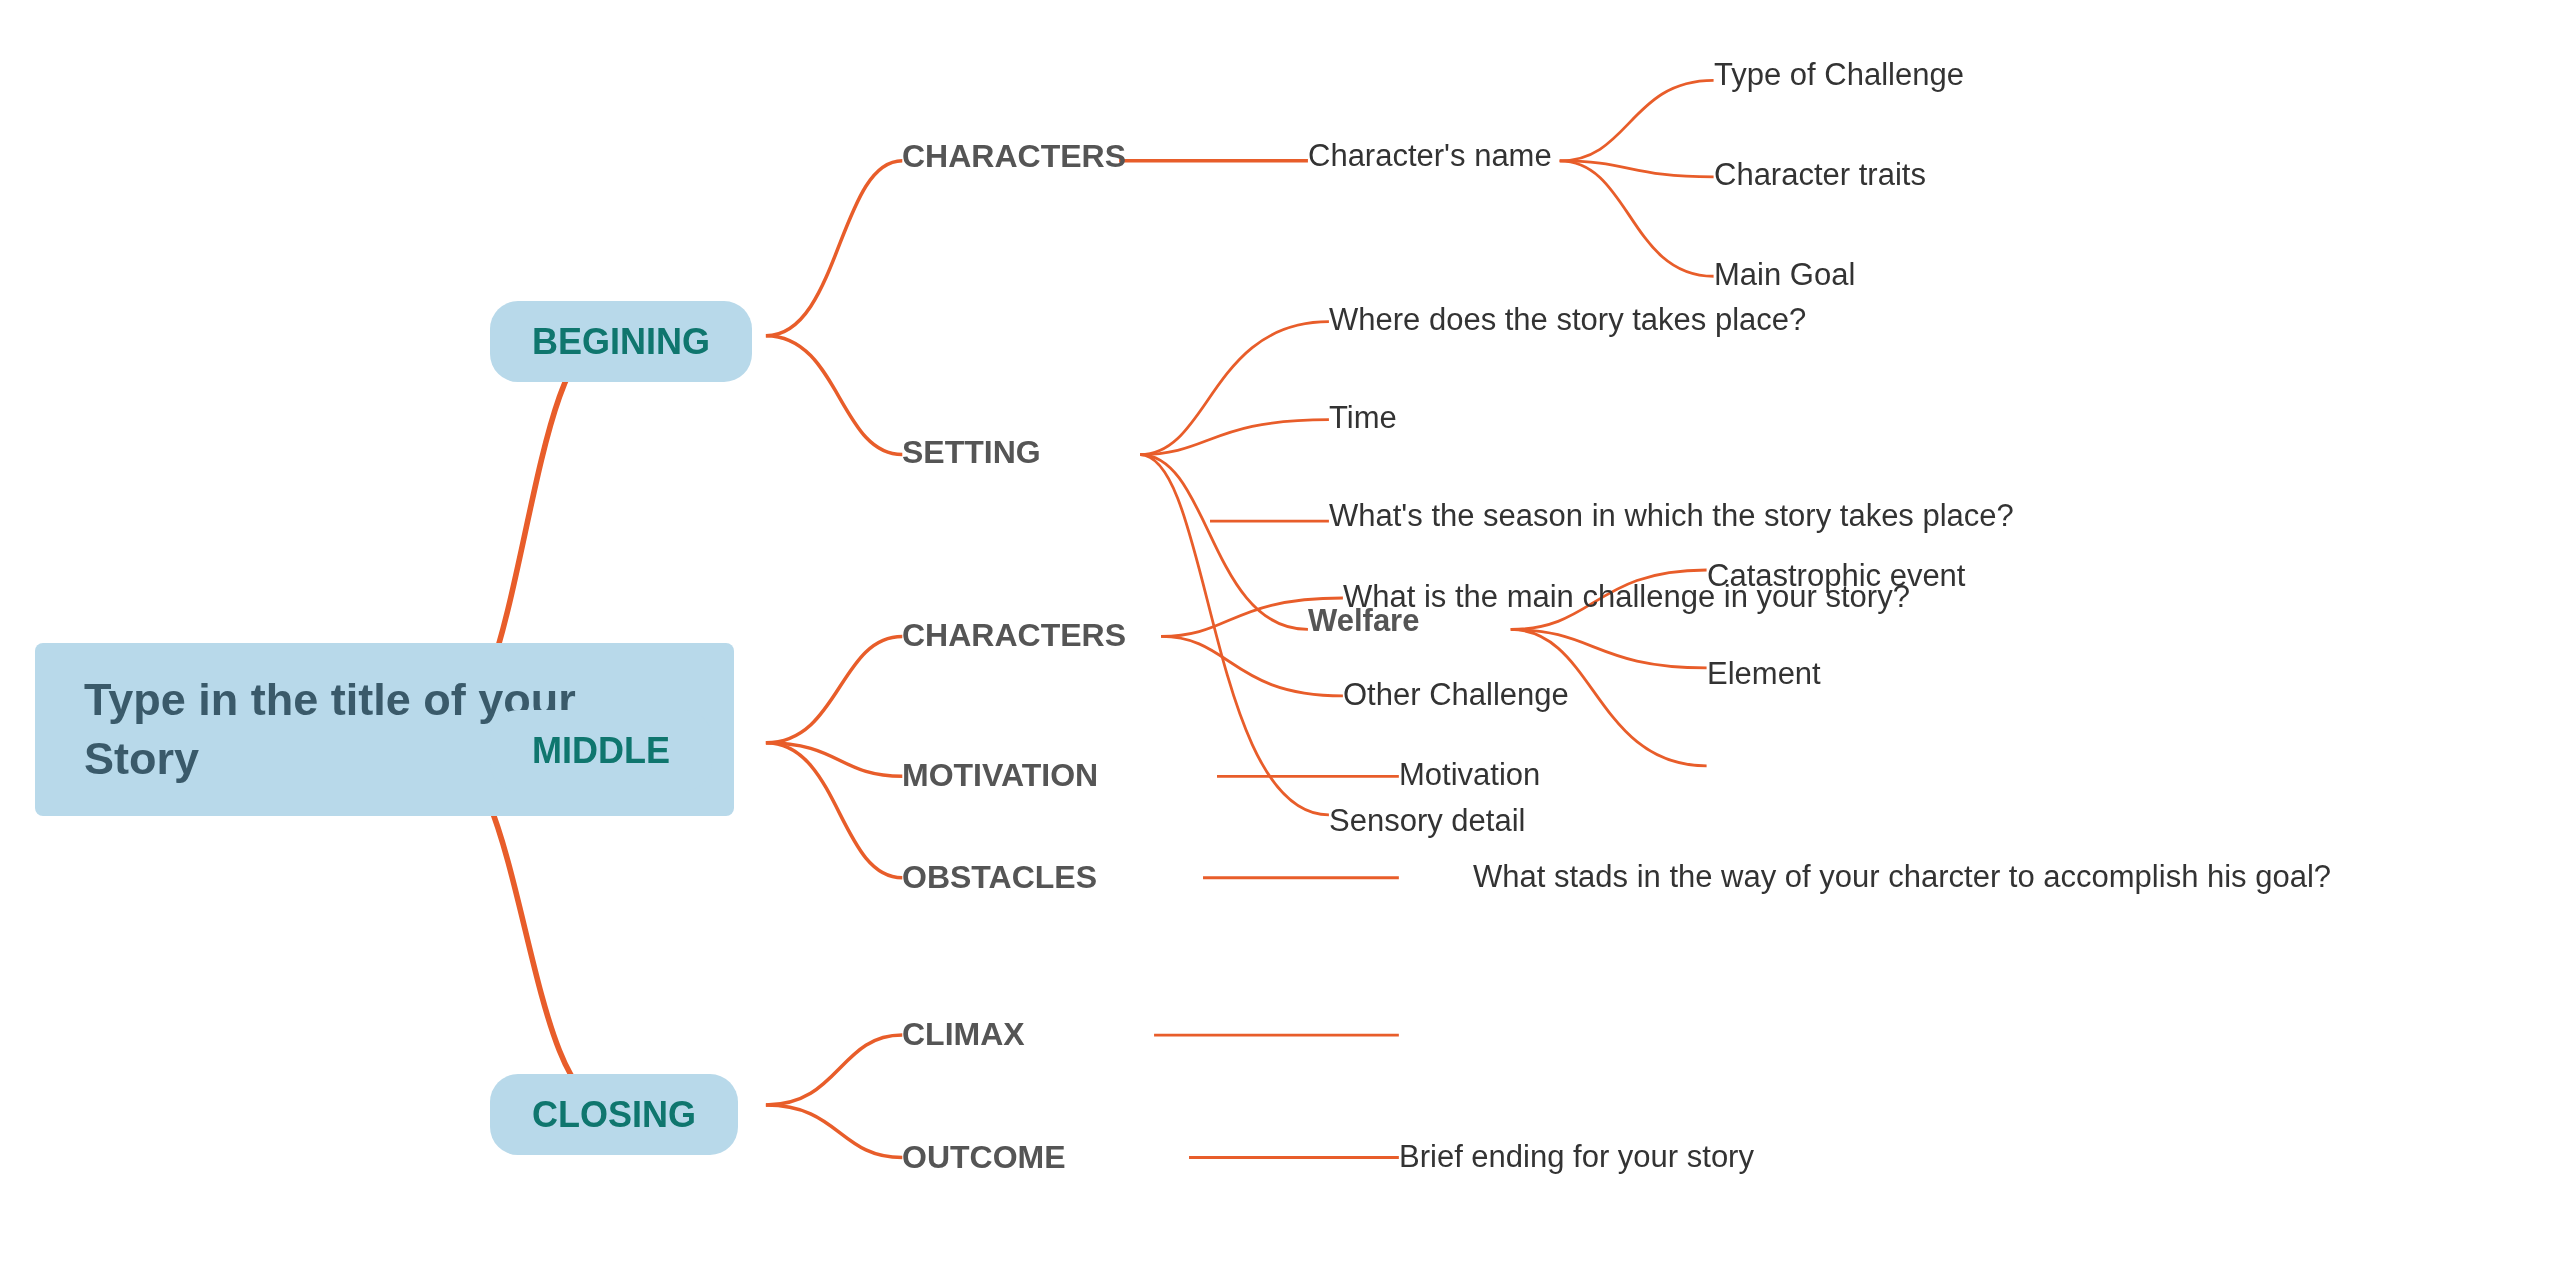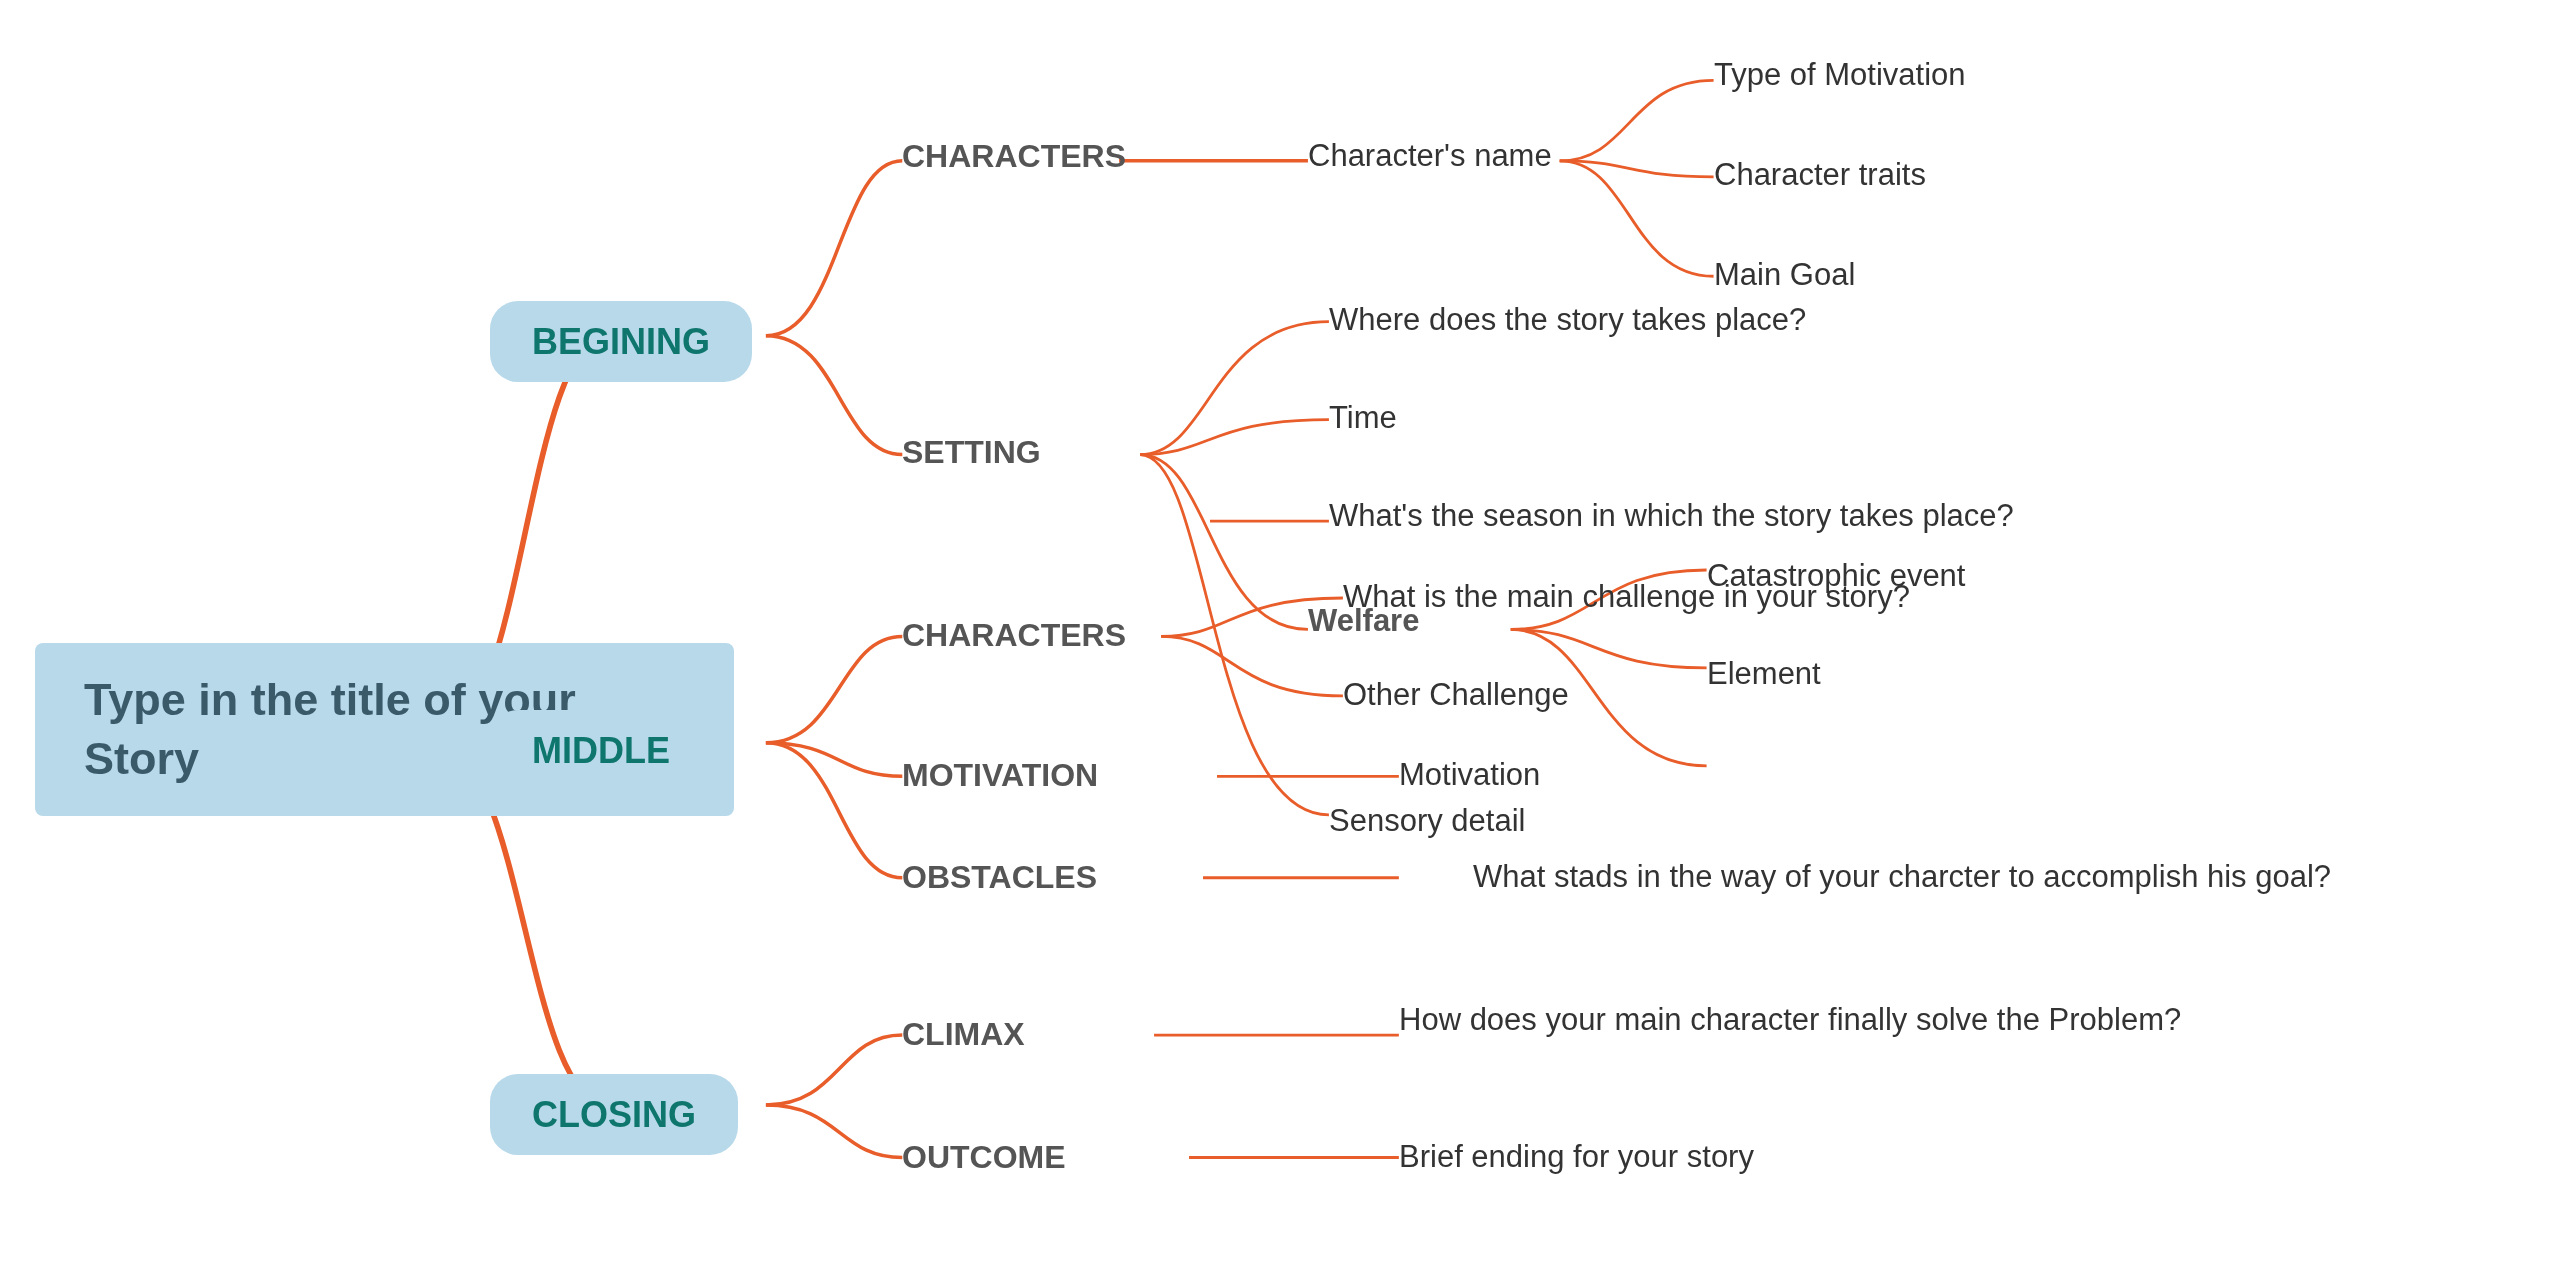--- a/index.html
+++ b/index.html
@@ -131,21 +131,21 @@
 
   <div class="node" style="left:902px; top:138px;">
     <span class="node-label">CHARACTERS</span>
   </div>
 
   <div class="node" style="left:1308px; top:138px;">
     <span class="node-leaf">Character's name</span>
   </div>
 
   <div class="node" style="left:1714px; top:57px;">
-    <span class="node-leaf">Type of Motivation</span>
+    <span class="node-leaf">Type of Challenge</span>
   </div>
 
   <div class="node" style="left:1714px; top:157px;">
     <span class="node-leaf">Character traits</span>
   </div>
 
   <div class="node" style="left:1714px; top:257px;">
     <span class="node-leaf">Main Goal</span>
   </div>
 
@@ -207,23 +207,20 @@
   </div>
 
   <div class="node" style="left:1425px; top:859px;margin-left:48px;">
     <span class="node-leaf">What stads in the way of your charcter to accomplish his goal?</span>
   </div>
 
   <div class="node" style="left:902px; top:1016px;">
     <span class="node-label">CLIMAX</span>
   </div>
 
-  <div class="node" style="left:1399px; top:1002px;">
-    <span class="node-leaf" style="max-width:839px; white-space:normal; display:inline-block;">How does your main character finally solve the Problem?</span>
-  </div>
 
   <div class="node" style="left:902px; top:1139px;">
     <span class="node-label">OUTCOME</span>
   </div>
 
   <div class="node" style="left:1399px; top:1139px;">
     <span class="node-leaf">Brief ending for your story</span>
   </div>
 
 </div>

